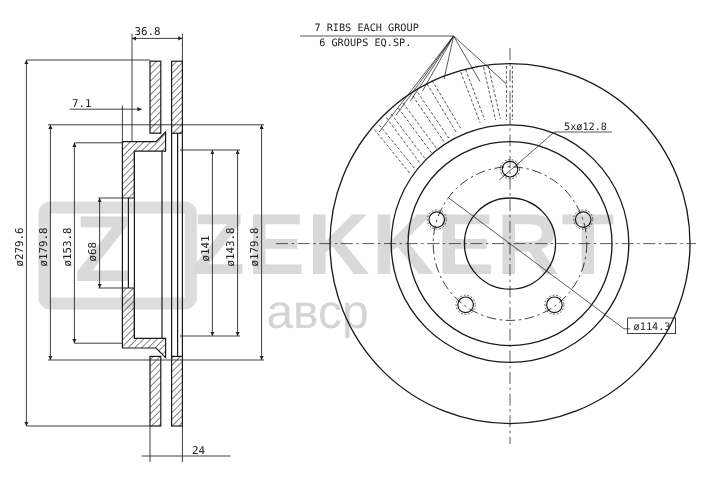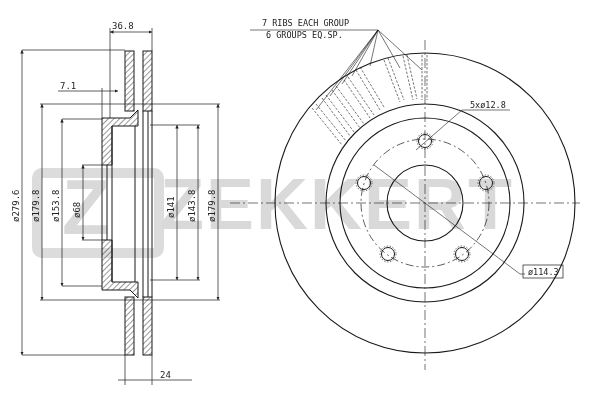--- a/index.html
+++ b/index.html
@@ -11,20 +11,21 @@
   svg text { font-family: "DejaVu Sans Mono", monospace; fill: #222; }
 </style>
 </head>
 <body>
 
 <div id="stage">
 
   <div class="wm" style="left:32px;top:168px;width:112px;height:70px;border:10px solid #dcdcdc;border-radius:10px;"></div>
   <div class="wm" style="left:62px;top:162px;font-size:78px;">Z</div>
   <div class="wm wm-word">ZEKKERT</div>
+  <div class="wm wm-sub">авср</div>
 
   <svg width="600" height="400" viewBox="0 0 600 400" style="position:absolute;left:0;top:0;">
     <defs>
       <pattern id="hatch" patternUnits="userSpaceOnUse" width="4" height="4" patternTransform="rotate(45)">
         <line x1="0" y1="0" x2="0" y2="4" stroke="#333" stroke-width="1"></line>
       </pattern>
       <marker id="arr" viewBox="0 0 10 10" refX="10" refY="5" markerWidth="5" markerHeight="5" orient="auto-start-reverse">
         <path d="M0,0 L10,5 L0,10 z" fill="#222"></path>
       </marker>
     </defs>

